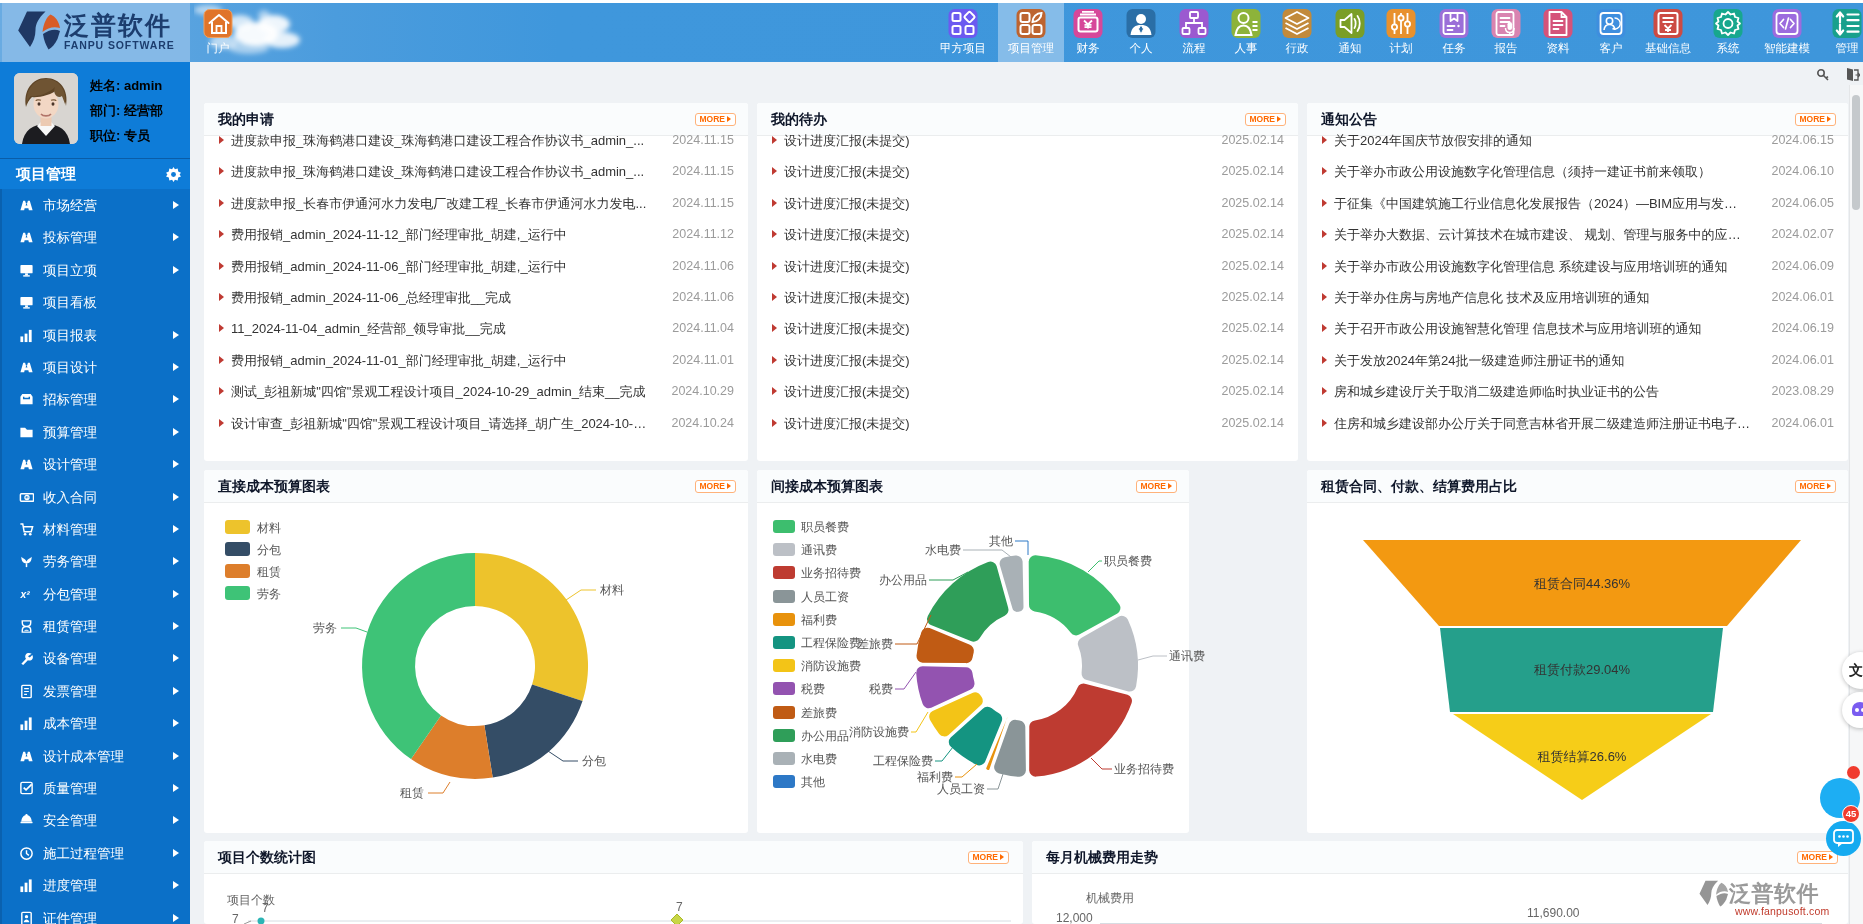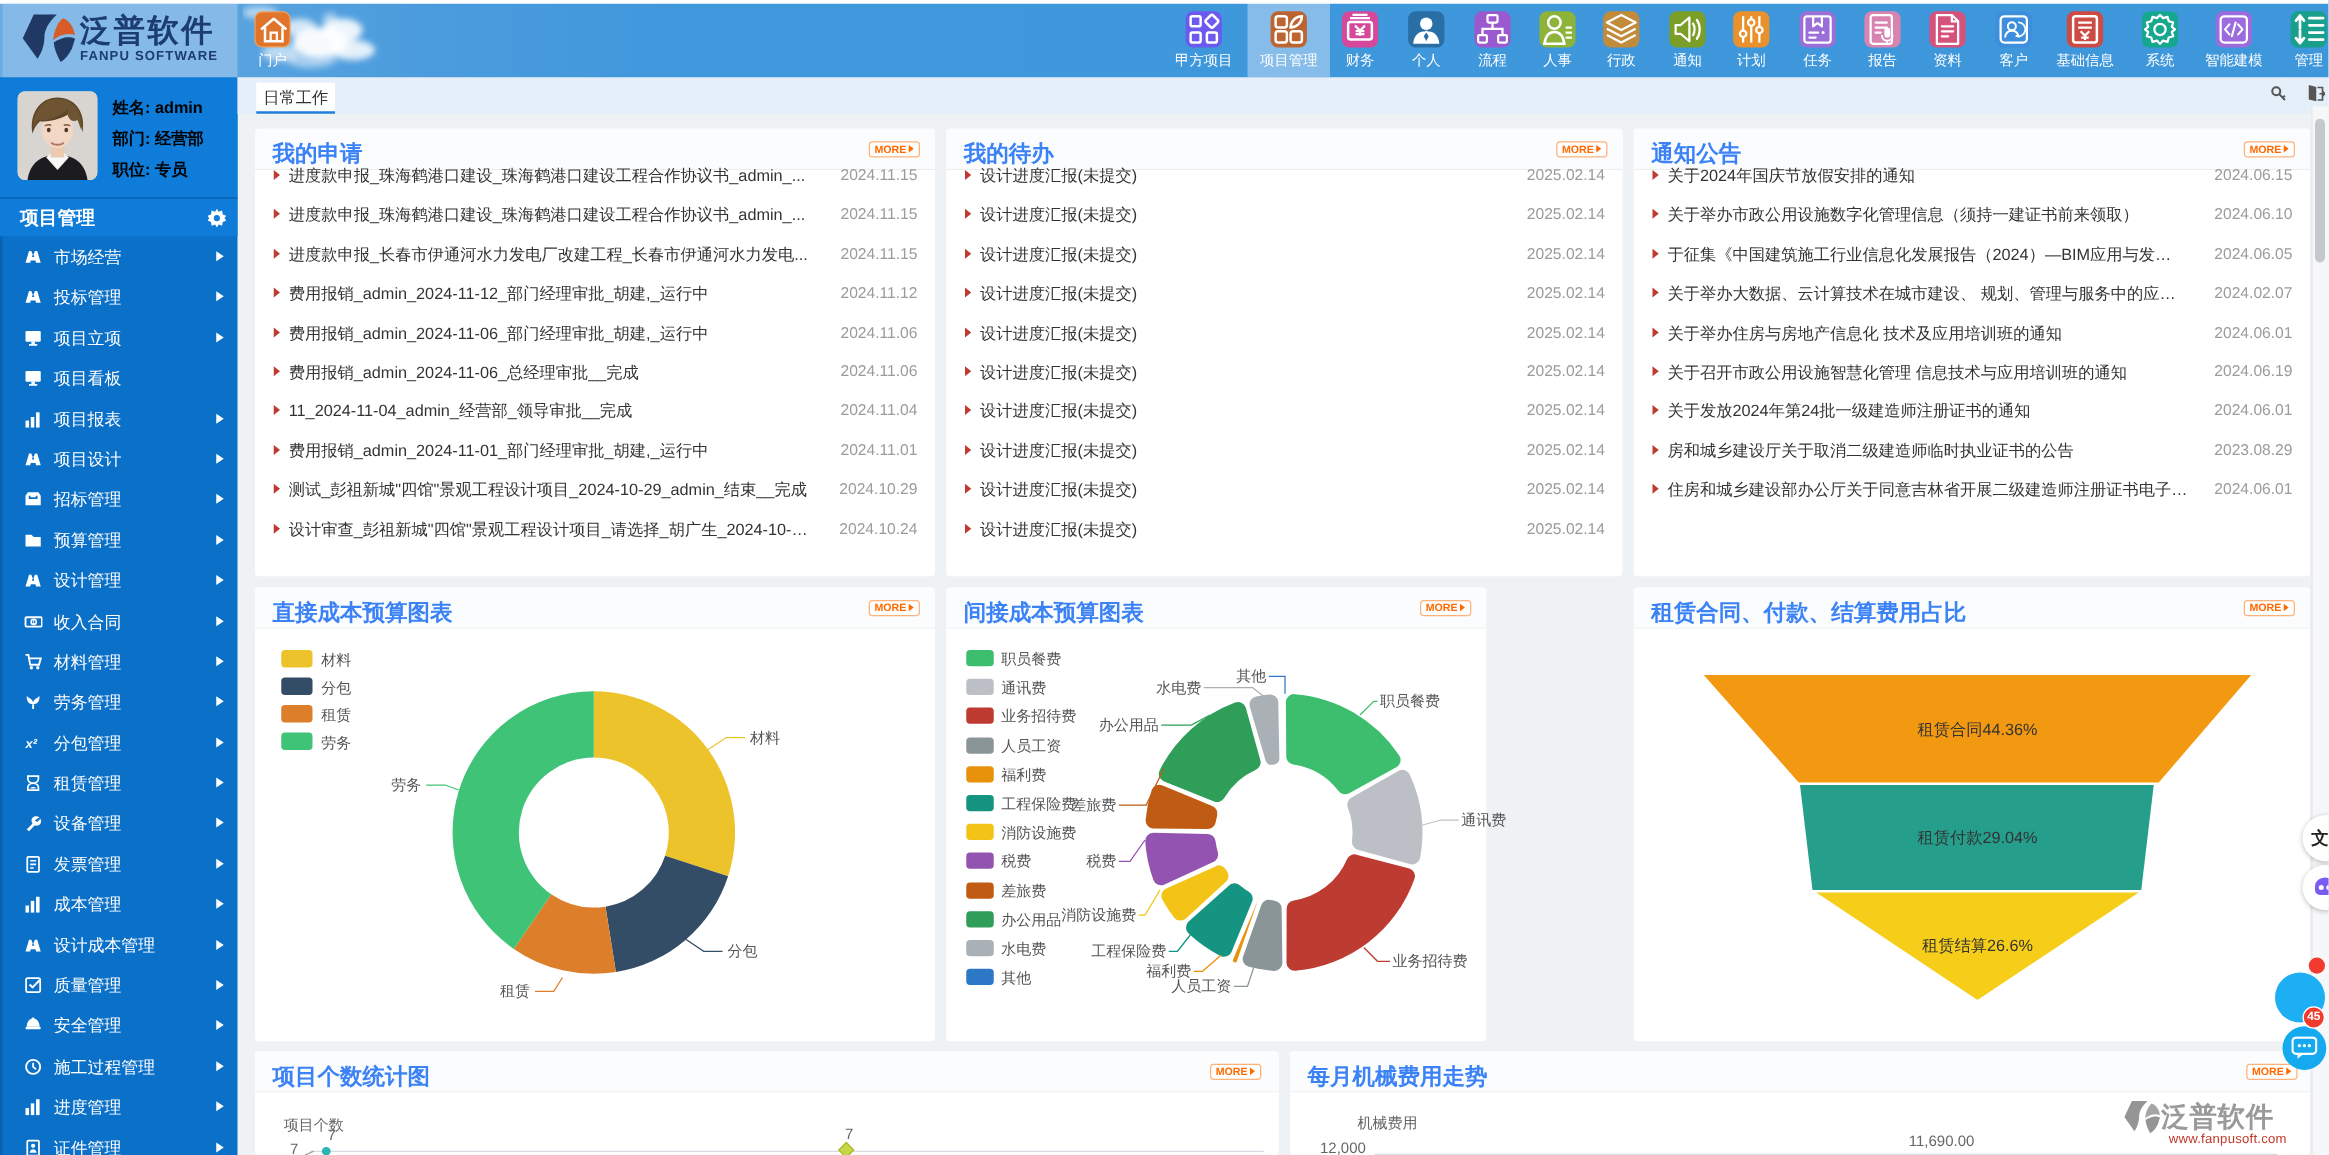--- a/index.html
+++ b/index.html
@@ -29,21 +29,21 @@
 #menu{position:absolute;left:0;top:127px;width:190px;height:735px;overflow:hidden}
 .mi{position:relative;width:190px;height:32.4px}
 .mi .ic{position:absolute;left:19px;top:9px;width:15px;height:15px}
 .mi .tx{position:absolute;left:43px;top:8px;color:#fff;font-size:13.5px;white-space:nowrap}
 .mi .ar{position:absolute;right:11px;top:12px;width:0;height:0;border-left:6px solid #fff;border-top:4.5px solid transparent;border-bottom:4.5px solid transparent}
 
 #tabstrip{position:absolute;left:190px;top:62px;width:1673px;height:29px;background:#e4effa}
 #tab1{position:absolute;left:15px;top:4px;width:63px;height:25px;background:#fff;border-bottom:2.5px solid #1e7fd8;color:#333;font-size:13px;text-align:center;line-height:23px}
 .panel{position:absolute;background:#fff;border-radius:3px}
 .phd{position:absolute;left:0;top:0;right:0;height:33px;background:#fafcfd;border-bottom:1px solid #ebedee;border-radius:3px 3px 0 0}
-.phd .tt{position:absolute;left:14px;top:8px;font-size:18px;font-weight:bold;color:#3b82f6}
+.phd .tt{position:absolute;left:14px;top:8px;font-size:14px;font-weight:bold;color:#0f172a}
 .more{position:absolute;right:12px;top:10px;height:13px;padding:0 4px;border:1px solid #ffb27a;border-radius:3px;background:#fff;color:#ff6a00;font-size:8.5px;font-weight:bold;line-height:11px}
 .more i{display:inline-block;width:0;height:0;border-left:4px solid #ff6a00;border-top:3px solid transparent;border-bottom:3px solid transparent;margin-left:2px}
 .lst{position:absolute;left:0;top:22px;right:0}
 .lrow{position:relative;height:31.4px;font-size:13px;color:#333}
 .lrow .bl{position:absolute;left:15px;top:11px;width:0;height:0;border-left:5px solid #bf3a32;border-top:4px solid transparent;border-bottom:4px solid transparent}
 .lrow .tx{position:absolute;left:27px;top:7px;right:98px;white-space:nowrap;overflow:hidden;text-overflow:ellipsis}
 .lrow .dt{position:absolute;right:14px;top:8px;color:#9b9b9b;font-size:12.5px}
 
 .fcirc{position:absolute;border-radius:50%}
 #wmark{position:absolute;left:1698px;top:878px;width:165px;height:46px}
@@ -479,23 +479,20 @@
             <rect x="2.5" y="1.5" width="10" height="13" rx="1" fill="none" stroke="#fff" stroke-width="1.5"></rect>
             <circle cx="7.5" cy="6" r="1.8" fill="#fff"></circle>
             <path d="M4.5 12 C5 9.8 6 9 7.5 9 C9 9 10 9.8 10.5 12 Z" fill="#fff"></path>
           </svg>
           <div class="tx">证件管理</div>
           <div class="ar"></div>
         </div>
       </div>
 </div>
 
-<div id="tabstrip">
-      <div id="tab1">日常工作</div>
-    </div>
 
 <svg class="abs" style="left:1816px;top:68px" width="14" height="14" viewBox="0 0 14 14">
       <circle cx="5" cy="5" r="3.2" fill="none" stroke="#555" stroke-width="1.6"></circle>
       <path d="M7.5 7.5 L12 12 M10 10 L12 8.6" stroke="#555" stroke-width="1.6" fill="none"></path>
     </svg>
 <svg class="abs" style="left:1845px;top:67px" width="15" height="15" viewBox="0 0 15 15">
       <path d="M2 1 L8 2.5 V14 L2 12.5 Z" fill="#555"></path>
       <path d="M9 3 H13 V13 H9" fill="none" stroke="#555" stroke-width="1.3"></path>
       <path d="M10.5 8 H15 M13 6 L15 8 L13 10" stroke="#555" stroke-width="1.2" fill="none"></path>
     </svg>
@@ -635,20 +632,25 @@
           </div>
           <div class="lrow">
             <span class="bl"></span>
             <div class="tx">于征集《中国建筑施工行业信息化发展报告（2024）—BIM应用与发展》材料...</div>
             <div class="dt">2024.06.05</div>
           </div>
           <div class="lrow">
             <span class="bl"></span>
             <div class="tx">关于举办大数据、云计算技术在城市建设、 规划、管理与服务中的应用培训班...</div>
             <div class="dt">2024.02.07</div>
+          </div>
+          <div class="lrow">
+            <span class="bl"></span>
+            <div class="tx">关于举办市政公用设施数字化管理信息 系统建设与应用培训班的通知</div>
+            <div class="dt">2024.06.09</div>
           </div>
           <div class="lrow">
             <span class="bl"></span>
             <div class="tx">关于举办住房与房地产信息化 技术及应用培训班的通知</div>
             <div class="dt">2024.06.01</div>
           </div>
           <div class="lrow">
             <span class="bl"></span>
             <div class="tx">关于召开市政公用设施智慧化管理 信息技术与应用培训班的通知</div>
             <div class="dt">2024.06.19</div>

